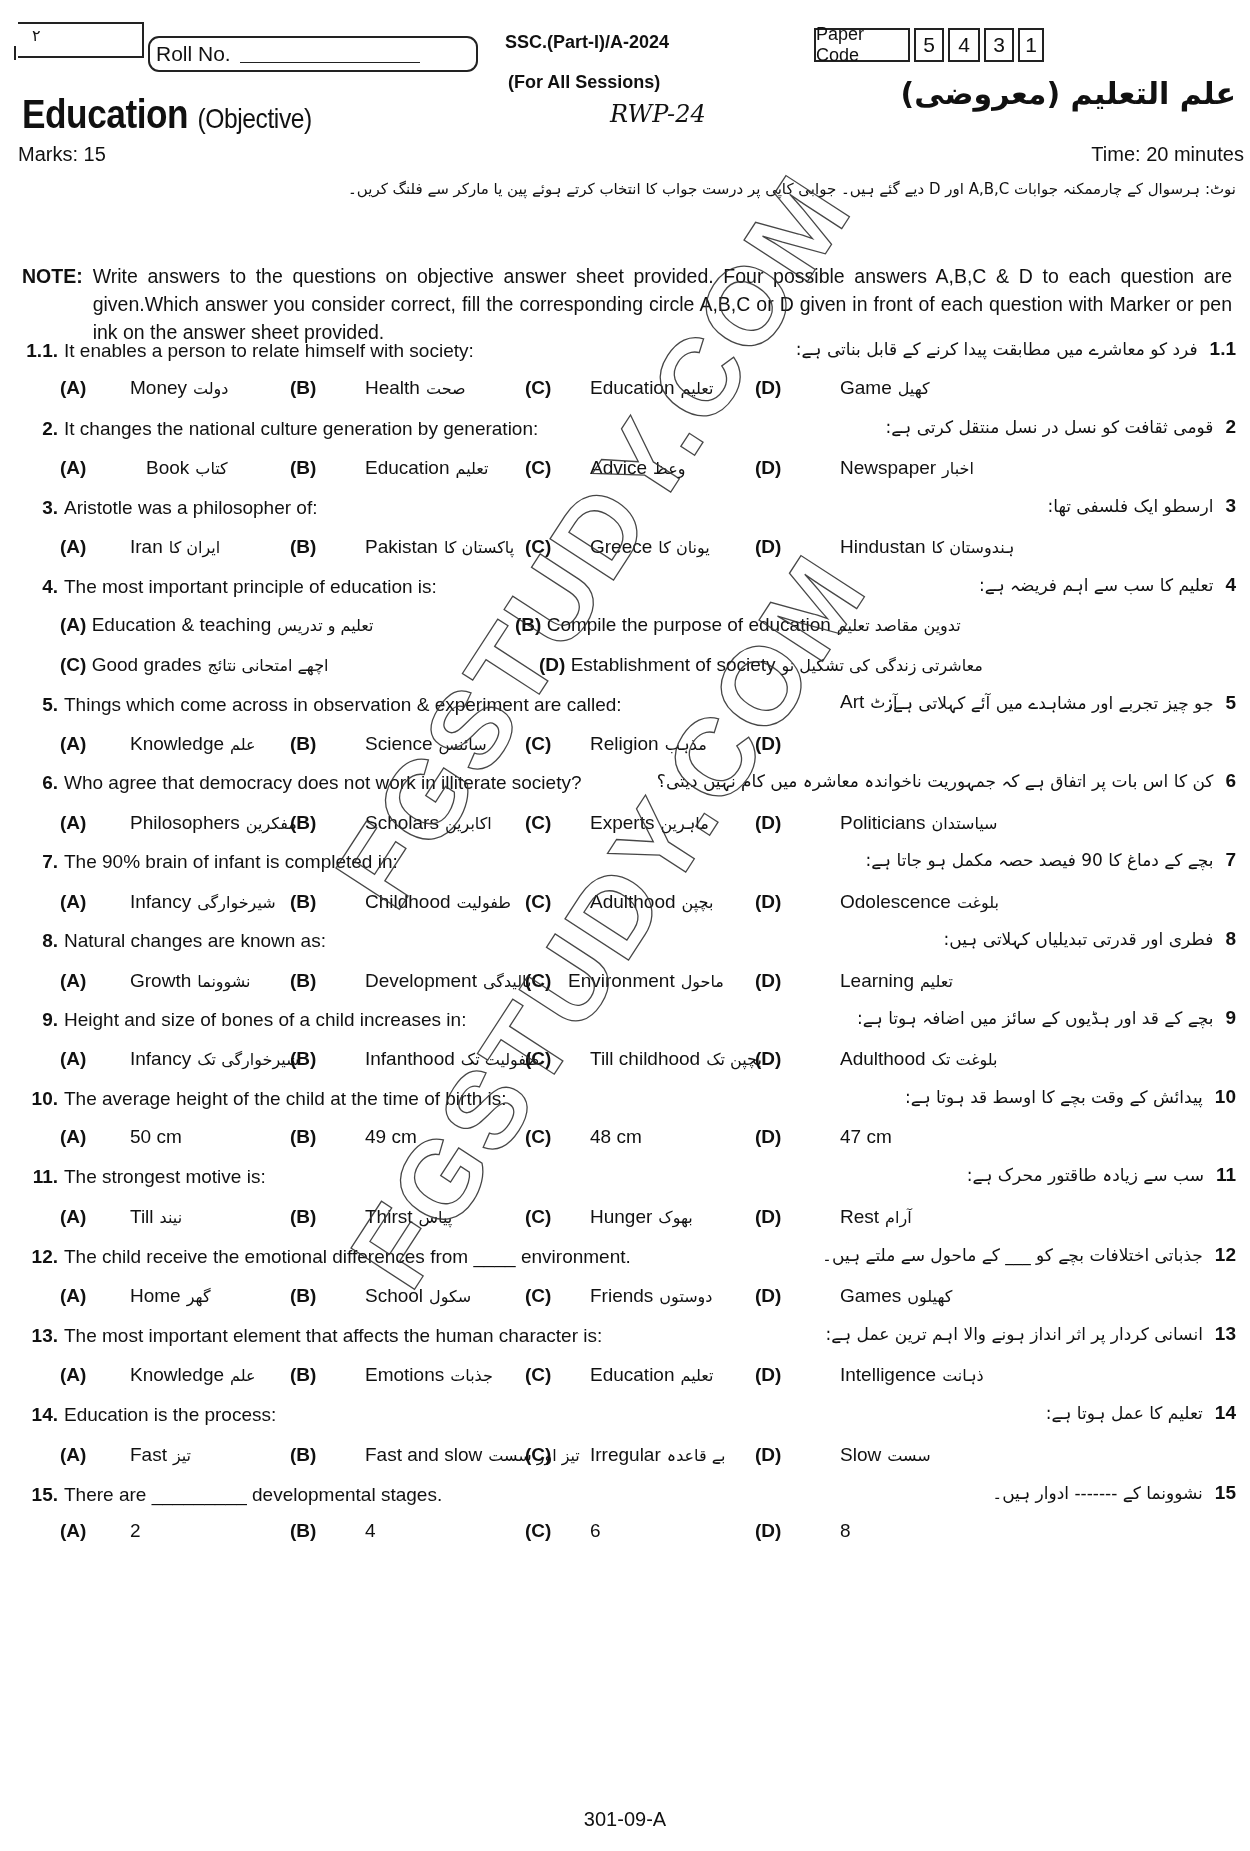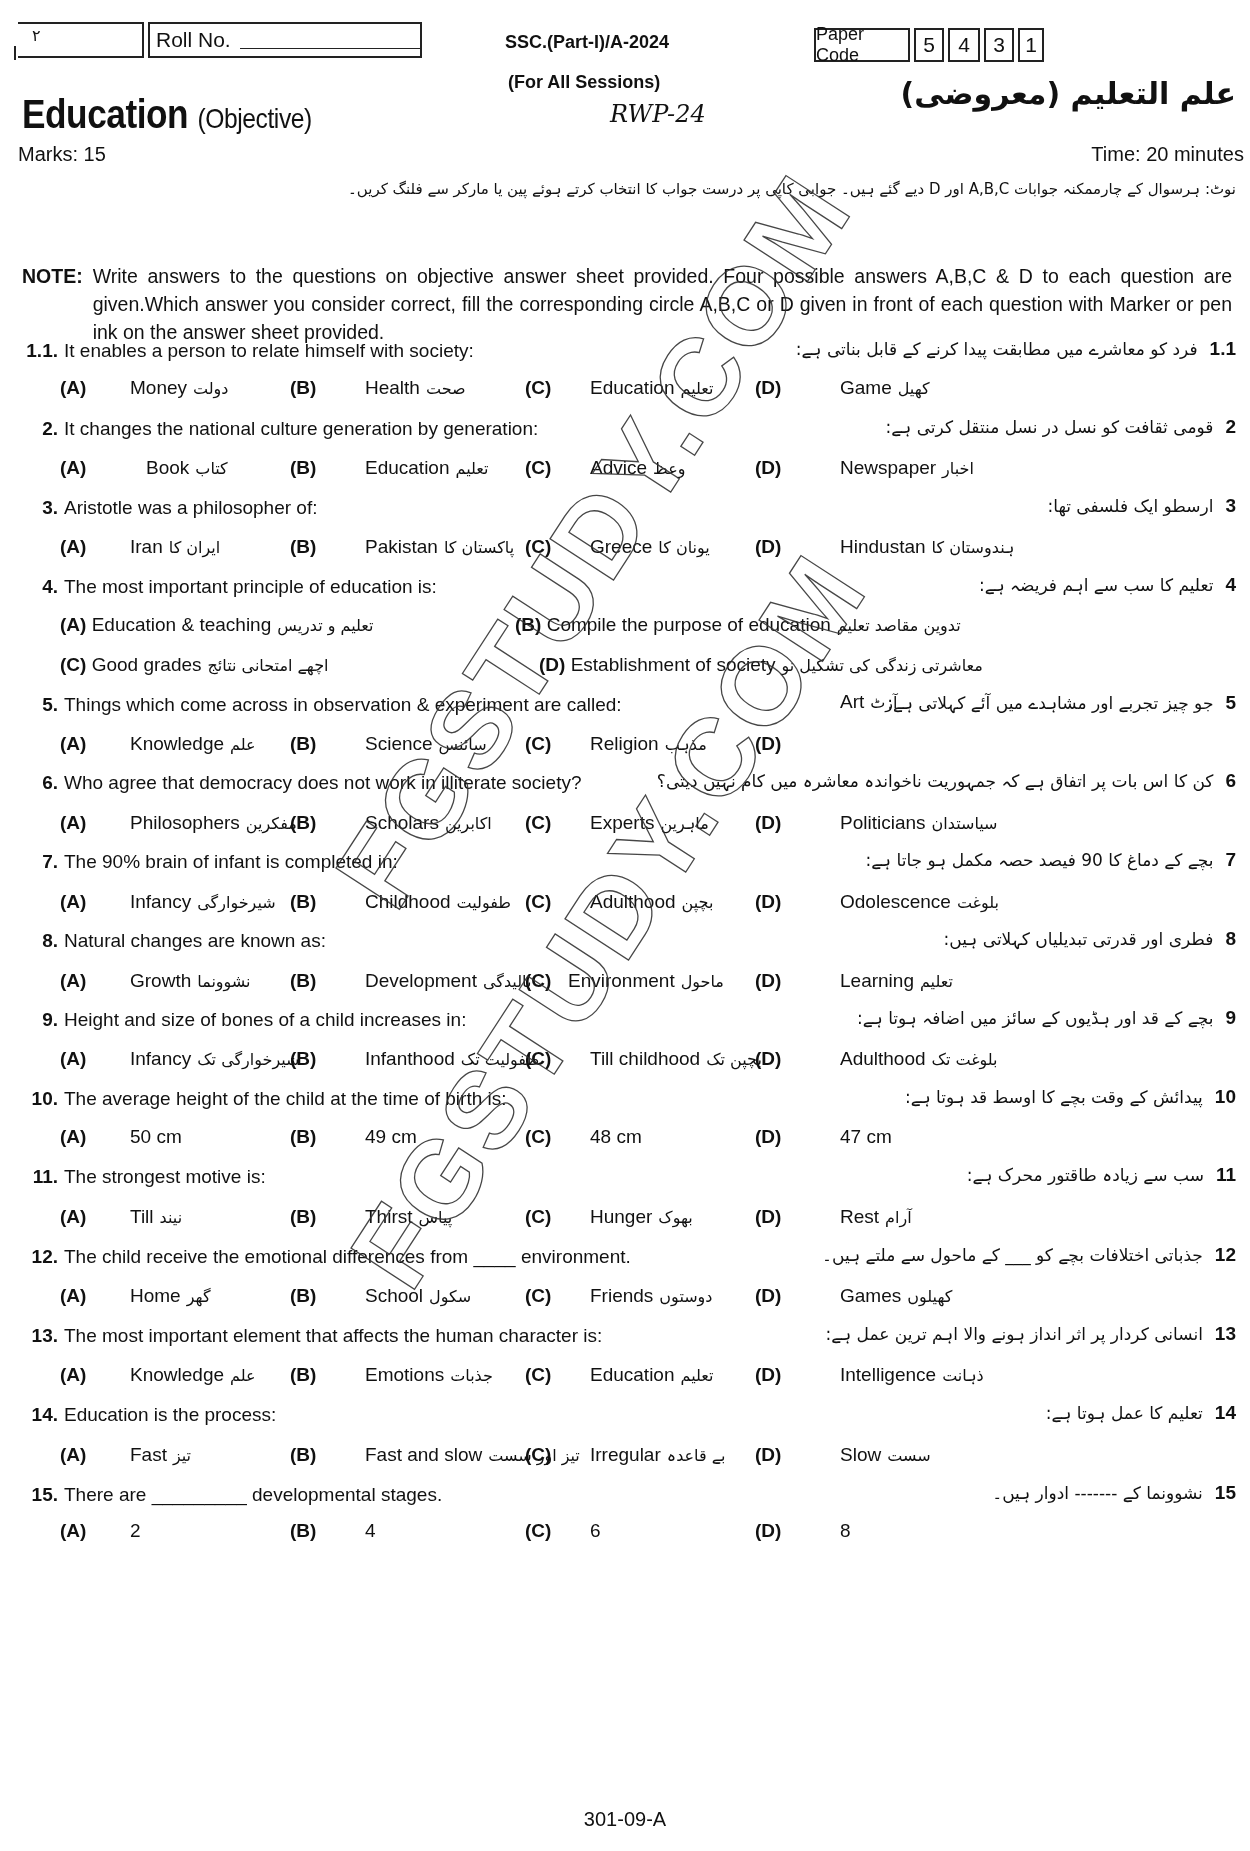--- a/index.html
+++ b/index.html
@@ -22,21 +22,21 @@
   .watermark { position: absolute; font-size: 110px; font-weight: bold; color: transparent; -webkit-text-stroke: 1.3px #333; letter-spacing: 4px; transform-origin: left top; white-space: nowrap; font-family: "Liberation Sans", sans-serif; opacity: 0.9; }
   .footer { left: 0; width: 1250px; top: 1808px; text-align: center; font-size: 20px; }
 </style>
 </head>
 <body>
 
 <div class="box" style="left:18px;top:22px;width:126px;height:36px;border-top:2px solid #222;border-left:none;"></div>
 <div class="abs" style="left:14px;top:46px;width:2px;height:14px;background:#222;"></div>
 <span class="abs urdu" style="left:32px;top:26px;font-size:16px;">٢</span>
 
-<div class="box" style="left:148px;top:22px;width:274px;height:36px;">
+<div class="box" style="left:148px;top:36px;width:330px;height:36px;border-radius:11px;">
   <span style="position:absolute;left:6px;top:4px;font-size:21px;">Roll No.</span>
   <span style="position:absolute;left:90px;top:24px;width:180px;border-bottom:1.5px solid #222;"></span>
 </div>
 
 <div class="abs" style="left:505px;top:32px;font-size:18px;font-weight:bold;">SSC.(Part-I)/A-2024</div>
 <div class="abs" style="left:508px;top:72px;font-size:18px;font-weight:bold;">(For All Sessions)</div>
 <div class="abs" style="left:610px;top:100px;font-size:24px;font-style:italic;font-family:'DejaVu Serif',serif;">RWP-24</div>
 
 <div class="hdr-code-cell" style="left:814px;width:96px;font-size:18px;">
     <span>Paper Code</span>

